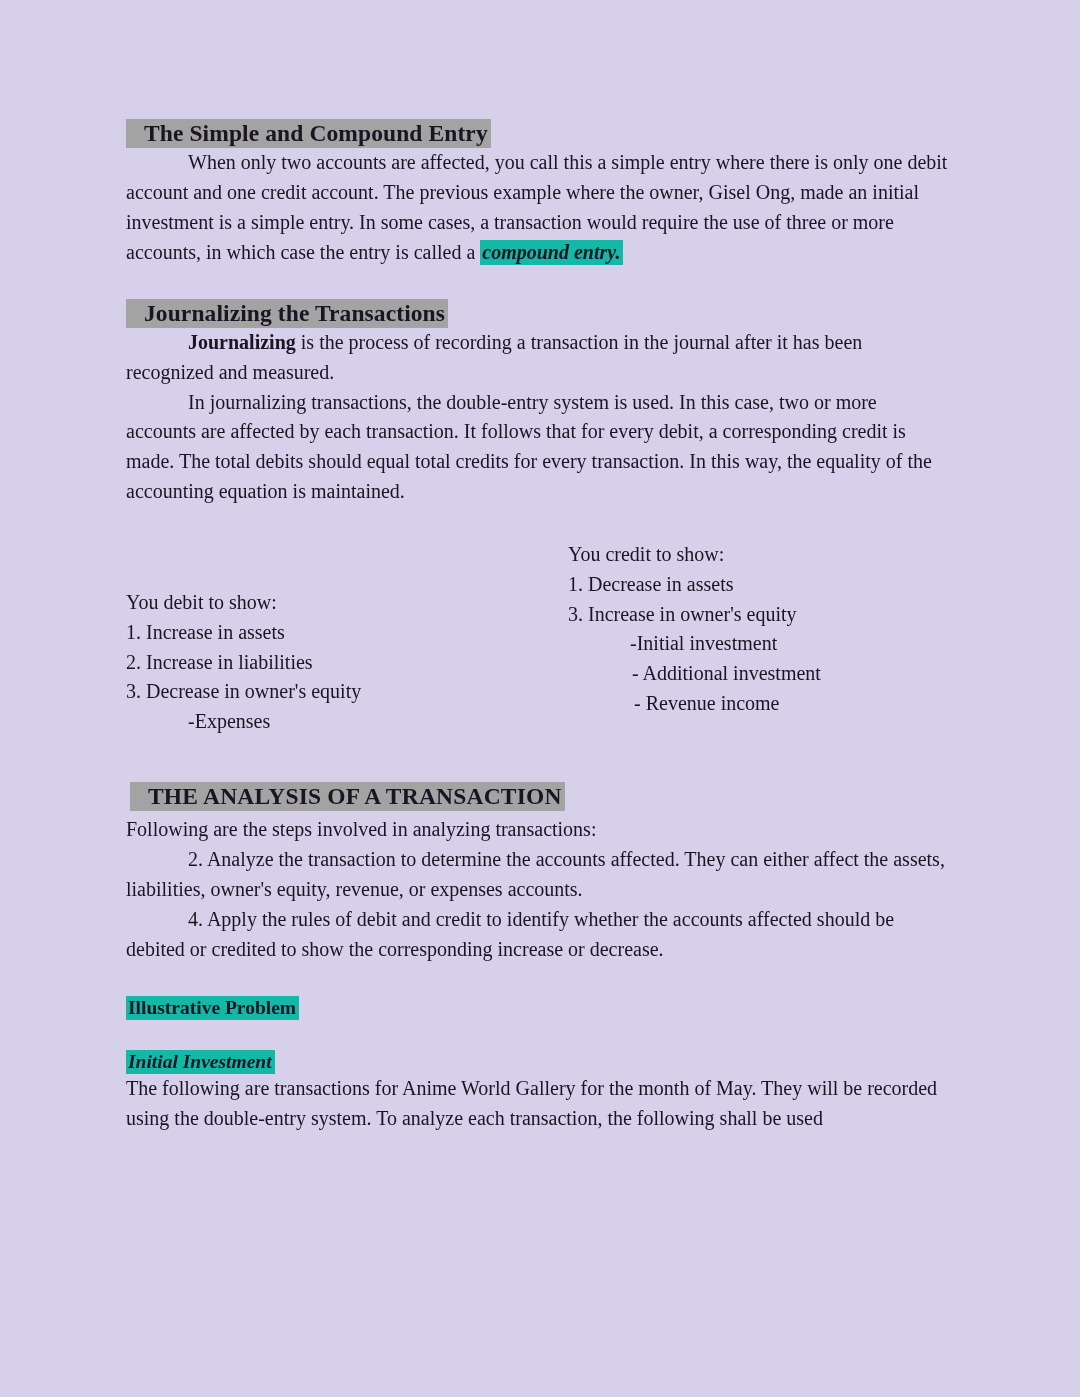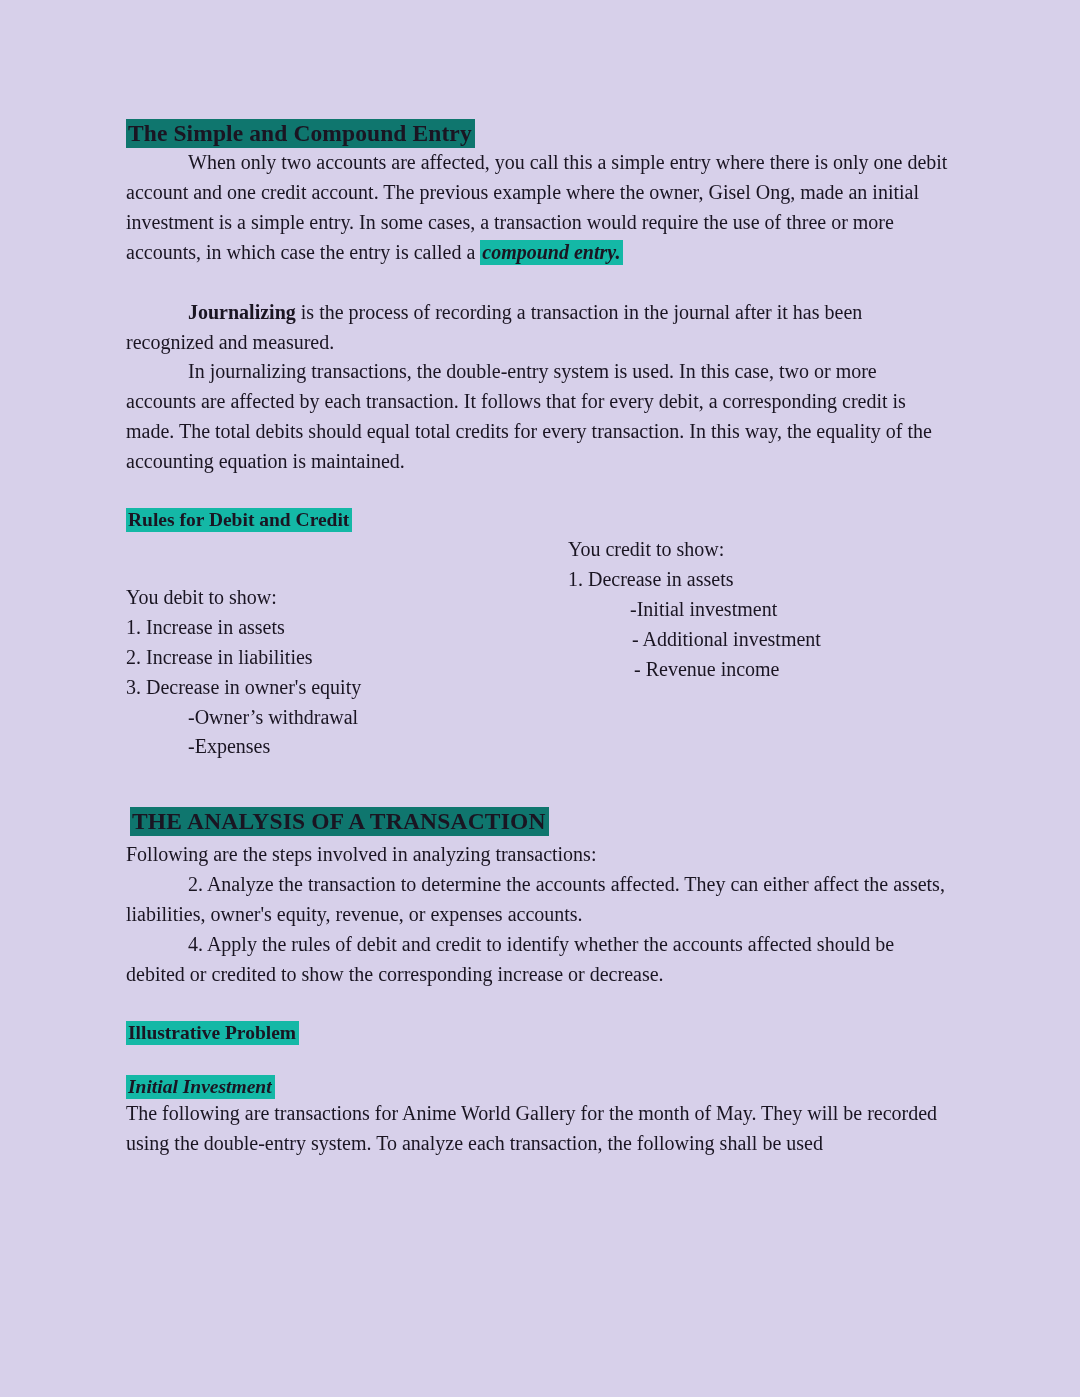--- a/index.html
+++ b/index.html
@@ -42,24 +42,24 @@
     margin: 0;
   }
   .h-minor-italic {
     font-size: 19.5px;
     font-weight: bold;
     font-style: italic;
     line-height: 1.3;
     margin: 0;
   }
   .hl-peach {
-    background: #0f766e;
+    background: #a3a3a3;
     box-decoration-break: clone;
     -webkit-box-decoration-break: clone;
-    padding: 1px 3px 2px 2px;
+    padding: 1px 3px 2px 18px;
   }
   .hl-cream {
     background: #14b8a6;
     box-decoration-break: clone;
     -webkit-box-decoration-break: clone;
     padding: 1px 3px 2px 2px;
   }
   p.body {
     font-size: 20px;
     line-height: 1.495;
@@ -106,45 +106,45 @@
 <body>
 
 <div class="page">
 
   <h2 class="h-major"><span class="hl-peach">The Simple and Compound Entry</span></h2>
 
   <p class="body indent sec-simple-body"><span>When only two accounts are affected, you call this a simple entry where there is only one debit account and one credit account. The previous example where the owner, Gisel Ong, made an initial investment is a simple entry. In some cases, a transaction would require the use of three or more accounts, in which case the entry is called a </span><span class="hl-cream bolditalic">compound entry.</span></p>
 
   <div class="gap-after-simple"></div>
 
+  <h2 class="h-major"><span class="hl-peach">Journalizing the Transactions</span></h2>
 
   <p class="body indent sec-journal-p1"><span class="bold">Journalizing</span><span> is the process of recording a transaction in the journal after it has been recognized and measured.</span></p>
 
   <p class="body indent sec-journal-p2">In journalizing transactions, the double-entry system is used. In this case, two or more accounts are affected by each transaction. It follows that for every debit, a corresponding credit is made. The total debits should equal total credits for every transaction. In this way, the equality of the accounting equation is maintained.</p>
 
   <div class="gap-after-journal"></div>
 
-  <h3 class="h-minor"><span class="hl-cream">Rules for Debit and Credit</span></h3>
 
   <div class="gap-after-rules-head"></div>
 
   <div class="cols">
 
     <div class="col-left">
       <p class="rule-line">You debit to show:</p>
       <p class="rule-line">1. Increase in assets</p>
       <p class="rule-line">2. Increase in liabilities</p>
       <p class="rule-line">3. Decrease in owner's equity</p>
-      <p class="rule-line sub-a">-Owner’s withdrawal</p>
       <p class="rule-line sub-a">-Expenses</p>
     </div>
 
     <div class="col-right">
       <p class="rule-line">You credit to show:</p>
       <p class="rule-line">1. Decrease in assets</p>
+      <p class="rule-line">3. Increase in owner's equity</p>
       <p class="rule-line sub-a">-Initial investment</p>
       <p class="rule-line sub-b">- Additional investment</p>
       <p class="rule-line sub-c">- Revenue income</p>
     </div>
 
   </div>
 
   <div class="gap-after-columns"></div>
 
   <h2 class="h-caps"><span class="hl-peach">THE ANALYSIS OF A TRANSACTION</span></h2>

